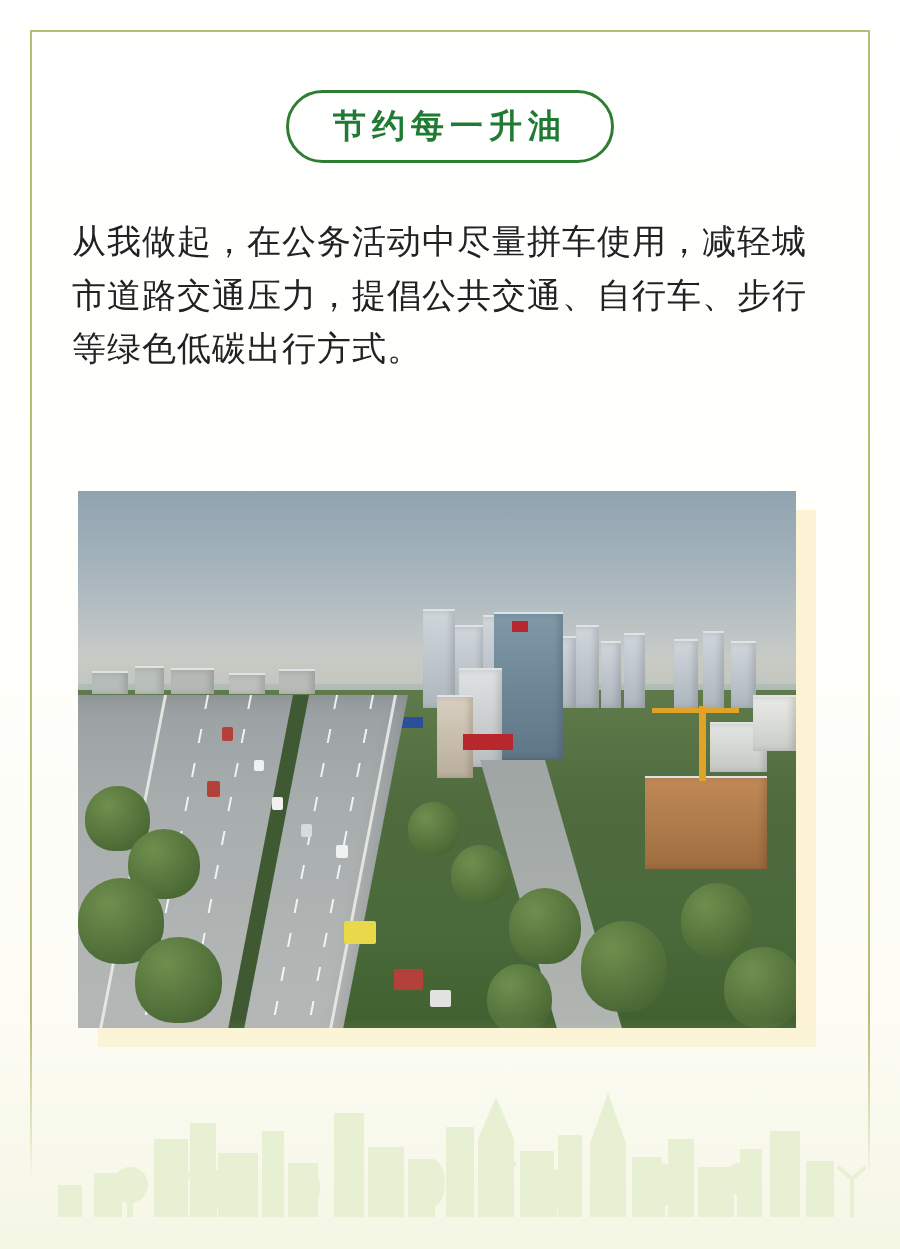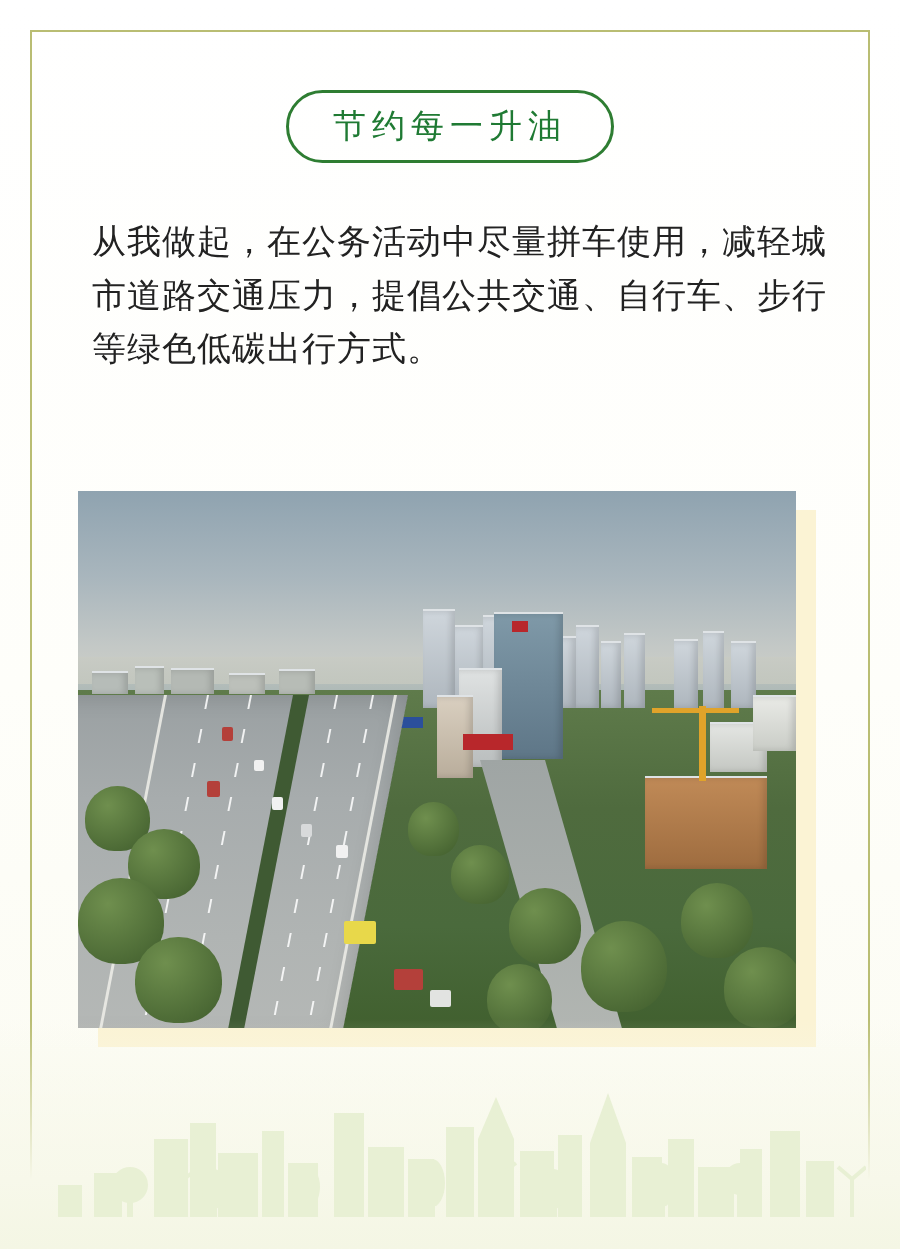--- a/index.html
+++ b/index.html
@@ -49,37 +49,36 @@
     border-radius: 42px;
     padding: 16px 44px 18px 44px;
     background: transparent;
   }
   .title-text {
     font-size: 33px;
     letter-spacing: 6px;
     color: #1f7a33;
     line-height: 1;
     white-space: nowrap;
-    font-weight: 400;
+    font-weight: 700;
   }
 
   
   .body-wrap {
     position: absolute;
     top: 215px;
     left: 72px;
     right: 66px;
   }
   .body-text {
     font-size: 34px;
     line-height: 1.58;
     color: #222222;
     letter-spacing: 1px;
     text-align: left;
-    margin-left: 20px;
   }
 
   
   .photo-shadow {
     position: absolute;
     left: 98px;
     top: 510px;
     width: 718px;
     height: 537px;
     background: #fbf3d4;

